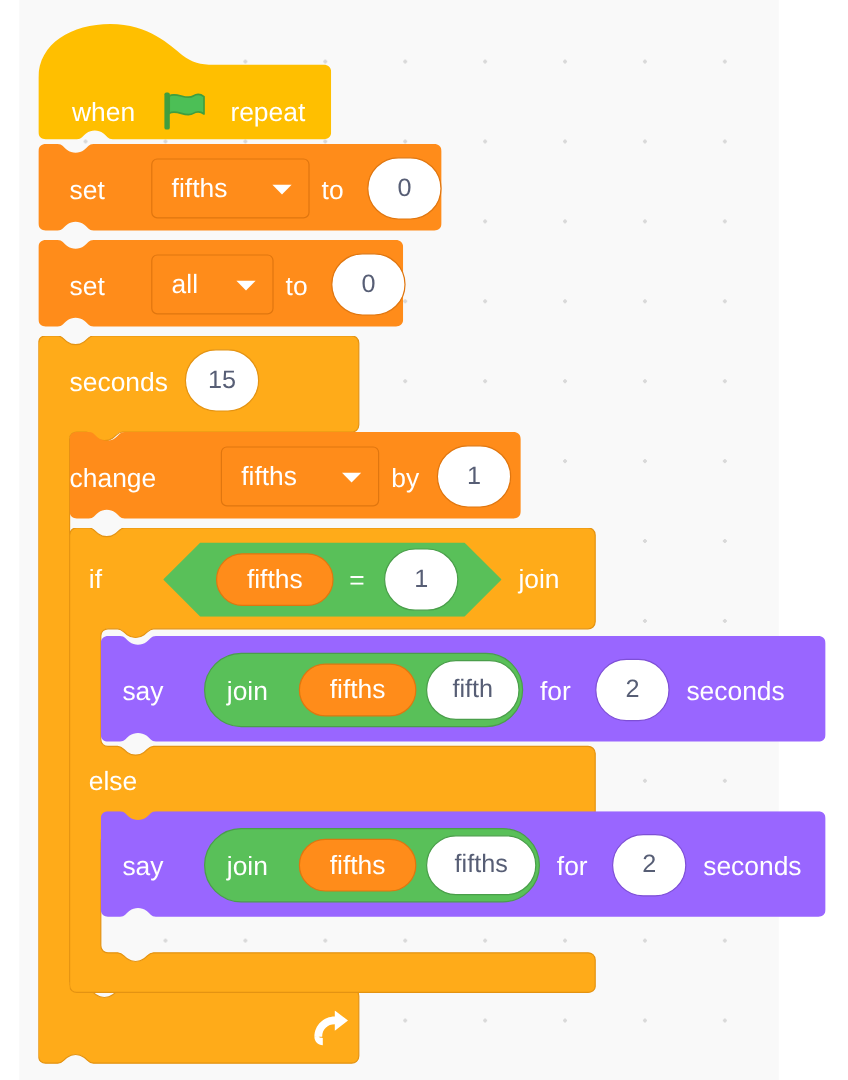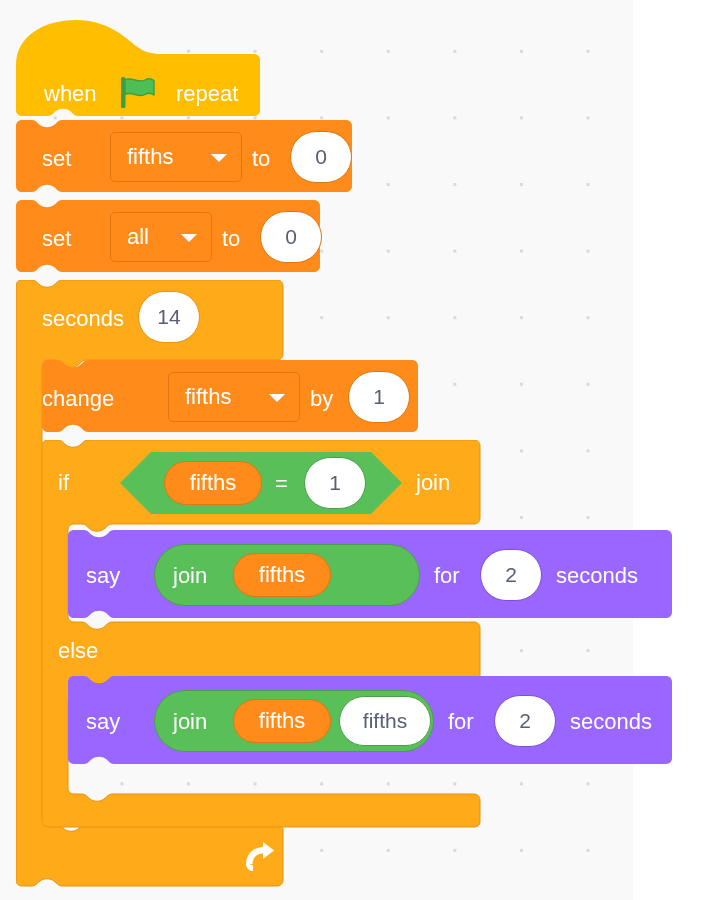--- a/index.html
+++ b/index.html
@@ -9,20 +9,21 @@
     overflow: hidden;
     font-family: "Liberation Sans", sans-serif;
   }
   #canvas {
     position: relative;
     width: 633px; height: 900px;
     background-color: #f9f9f9;
     background-image: radial-gradient(circle, #d9d9d9 1.6px, transparent 1.7px);
     background-size: 66.6px 66.6px;
     background-position: 22px 18px;
+    margin-left: 16px;
   }
   .blk { position: absolute; }
 
   
   .lbl {
     position: absolute;
     color: #ffffff;
     font-size: 22px;
     line-height: 1;
     white-space: nowrap;
@@ -166,21 +167,21 @@
                L32,80 C29,80 26,82 26,86
                L26,538 C26,542 29,544 32,544
                L40,544 C44,544 45,547 48,549 C52,552 58,552 62,549 C65,547 66,544 70,544
                L261,544 C264,544 267,546 267,550
                L267,600 C267,604 264,606 261,606
                L46,606 C42,606 41,603 38,601 C34,598 28,598 24,601 C21,603 20,606 16,606
                L6,606 C3,606 0,604 0,600 Z" fill="#ffab19" stroke="#e49312" stroke-width="1"></path>
     </svg>
     <span class="lbl" style="left:26px; top:28px;">seconds</span>
     <div class="numfield bd-control" style="left:122px; top:11px; width:62px; height:52px;">
-      <span>14</span>
+      <span>15</span>
     </div>
     <span class="looparrow" style="left:226px; top:562px;">
       <svg width="34" height="30" viewBox="0 0 34 30">
         <path d="M4,22 C4,12 12,5 21,5 L21,0 L32,8.5 L21,17 L21,11.5
                  C15,11.5 10.5,15.5 10.5,22 Z" fill="#ffffff"></path>
         <path d="M4,22 C4,26 7,29 11,29 L11,23 C8,23 7.5,22 7.5,21 Z" fill="#ffffff"></path>
       </svg>
     </span>
   </div>
 
@@ -251,20 +252,23 @@
                L6,88 C3,88 0,86 0,82 Z" fill="#9966ff"></path>
     </svg>
     <span class="lbl" style="left:18px; top:35px;">say</span>
 
     
     <div class="joinblk" style="left:86px; top:14px; width:266px; height:62px;">
       <span class="lbl" style="left:18px; top:20px;">join</span>
       <div class="varpill" style="left:78px; top:8px; width:98px; height:44px;">
         <span>fifths</span>
       </div>
+      <div class="txtfield bd-oper" style="left:184px; top:5px; width:78px; height:50px;">
+        <span>fifth</span>
+      </div>
     </div>
 
     <span class="lbl" style="left:366px; top:35px;">for</span>
     <div class="numfield bd-looks" style="left:412px; top:19px; width:62px; height:52px;">
       <span>2</span>
     </div>
     <span class="lbl" style="left:488px; top:35px;">seconds</span>
   </div>
 
   <div class="blk" style="left:68px; top:676px; width:604px; height:92px;">

